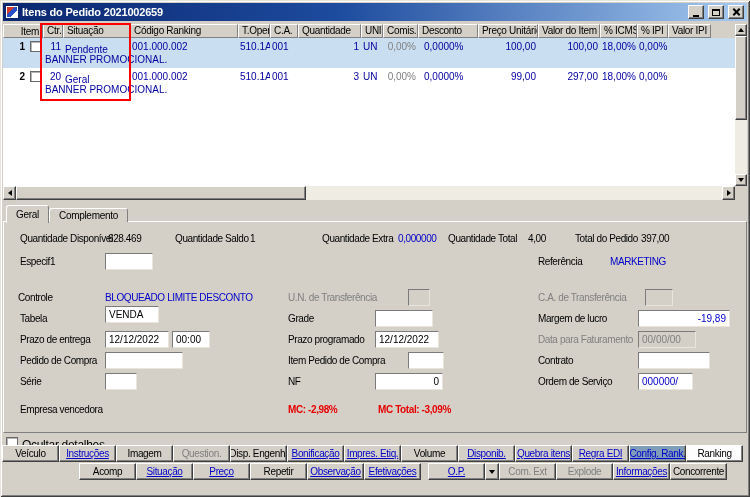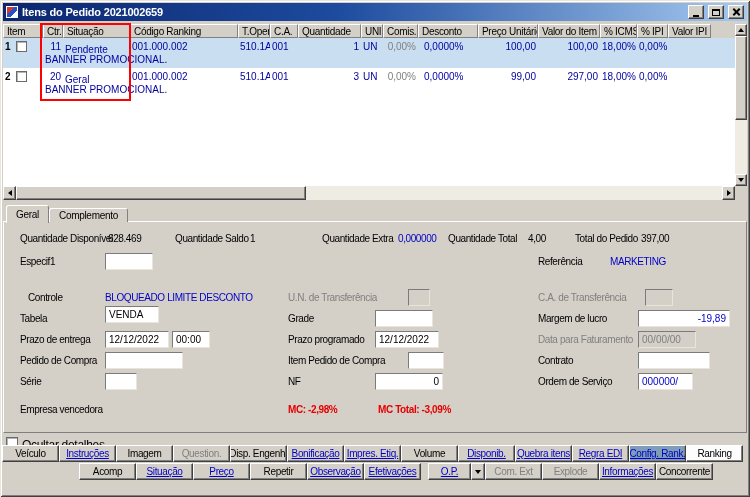--- a/index.html
+++ b/index.html
@@ -21,37 +21,37 @@
     display:flex; align-items:center; justify-content:center; position:relative; }
   .gl-min { width:6px; height:2px; background:#000; margin-top:7px; }
   .gl-max { width:8px; height:7px; border:1px solid #000; border-top-width:2px; }
   .xbar { position:absolute; width:9px; height:2px; background:#000; }
   .x1 { transform:rotate(45deg); } .x2 { transform:rotate(-45deg); }
 
   
   .grid-header { position:absolute; left:3px; top:24px; width:732px; height:14px; display:flex; z-index:2; }
   .hc { background:#d4d0c8; border-top:1px solid #fff; border-left:1px solid #fff;
     border-right:1px solid #808080; border-bottom:1px solid #808080;
-    font-size:10px; letter-spacing:-0.3px; display:flex; align-items:center; padding:0 3px;
+    font-size:10px; letter-spacing:-0.3px; display:flex; align-items:flex-start; padding:0 3px;
     overflow:hidden; white-space:nowrap; }
   .grid-body { position:absolute; left:3px; top:38px; width:732px; height:148px; background:#fff;
     font-size:10px; color:#0000a0; overflow:hidden; }
   .grow { height:30px; padding-top:2px; }
   .grow.selected { background:#c9def1; }
   .line1 { display:flex; height:13px; }
   .gc { overflow:hidden; white-space:nowrap; padding:0 2px; height:13px; line-height:13px; }
   .num { text-align:right; }
   .gray { color:#808080; }
   .padl { padding-left:6px; }
   .sitval { position:relative; top:3px; }
   .line2 { height:13px; line-height:13px; margin-left:42px; white-space:nowrap; }
   .itemnum { font-weight:bold; color:#000; }
   .cbx { width:11px; height:11px; background:#fff; border:1px solid #6a6a6a;
     box-shadow:inset 1px 1px 0 #b5b5b5; flex:none; }
-  .c-item{width:40px; display:flex; justify-content:flex-start; align-items:center; gap:5px;}
+  .c-item{width:40px; display:flex; justify-content:flex-end; align-items:center; gap:5px;}
   .c-ctr{width:20px}.c-sit{width:67px}.c-cod{width:108px}.c-top{width:32px}.c-ca{width:28px}
   .c-qtd{width:63px}.c-uni{width:22px}.c-com{width:35px}.c-desc{width:60px}.c-pre{width:60px}
   .c-val{width:62px}.c-icms{width:37px}.c-ipi{width:31px}.c-vipi{width:43px}
 
   
   .vscroll { position:absolute; left:735px; top:24px; width:12px; height:162px; background:#efece4; }
   .hscroll { position:absolute; left:3px; top:186px; width:732px; height:14px; background:#efece4; }
   .corner { position:absolute; left:735px; top:186px; width:12px; height:14px; background:#d4d0c8; }
   .sbtn, .sthumb { position:absolute; background:#d4d0c8; border:1px solid;
     border-color:#fff #404040 #404040 #fff; box-shadow:inset -1px -1px 0 #808080;
@@ -81,21 +81,21 @@
   .tb.blue { color:#0000c8; }
 
   
   .chk { position:absolute; left:6px; top:437px; width:12px; height:12px; background:#fff;
     border:1px solid #6a6a6a; box-shadow:inset 1px 1px 0 #b5b5b5; }
   .chk-lbl { position:absolute; left:22px; top:438px; font-size:12px; letter-spacing:-0.3px; }
   .btnrow { position:absolute; display:flex; }
   .btn { height:17px; display:flex; align-items:center; justify-content:center; background:#d4d0c8;
     border:1px solid; border-color:#fff #404040 #404040 #fff; box-shadow:inset -1px -1px 0 #808080;
     overflow:hidden; white-space:nowrap; }
-  .w57{width:57px}.w43{width:43px}.w14{width:14px}
+  .w57{width:57px}.w43{width:57px}.w14{width:14px}
   .sp7{width:7px;height:17px}
   .bl { font-size:10px; letter-spacing:-0.35px; }
   .plain { color:#000; } .link { color:#0000c8; text-decoration:underline; } .disl { color:#808080; }
   .btn.cfg { background:#7f9db9; }
   .btn.white { background:#fdfdfd; }
 
   
   .annot { position:absolute; left:40px; top:23px; width:91px; height:78px;
     border:2px solid #ff0000; z-index:60; pointer-events:none; }
 </style>
@@ -260,21 +260,21 @@
     <span class="lbl" style="left:444px;top:11px">Quantidade Total</span>
     <span class="val" style="left:524px;top:11px">4,00</span>
     <span class="lbl" style="left:571px;top:11px">Total do Pedido</span>
     <span class="val" style="left:637px;top:11px">397,00</span>
 
     <span class="lbl" style="left:16px;top:34px">Especif1</span>
     <input class="tb" style="left: 101px; top: 31px; width: 48px;" value="">
     <span class="lbl" style="left:534px;top:34px">Referência</span>
     <span class="val blue" style="left:606px;top:34px">MARKETING</span>
 
-    <span class="lbl" style="left:24px;top:70px">Controle</span>
+    <span class="lbl" style="left:14px;top:70px">Controle</span>
     <span class="val blue" style="left:101px;top:70px">BLOQUEADO LIMITE DESCONTO</span>
     <span class="glbl" style="left:284px;top:70px">U.N. de Transferência</span>
     <input class="tb dis" style="left: 404px; top: 67px; width: 22px;" readonly="" value="">
     <span class="glbl" style="left:534px;top:70px">C.A. de Transferência</span>
     <input class="tb dis" style="left: 641px; top: 67px; width: 28px;" readonly="" value="">
 
     <span class="lbl" style="left:16px;top:91px">Tabela</span>
     <input class="tb" style="left: 101px; top: 84px; width: 54px;" value="VENDA">
     <span class="lbl" style="left:284px;top:91px">Grade</span>
     <input class="tb" style="left: 371px; top: 88px; width: 58px;" value="">

